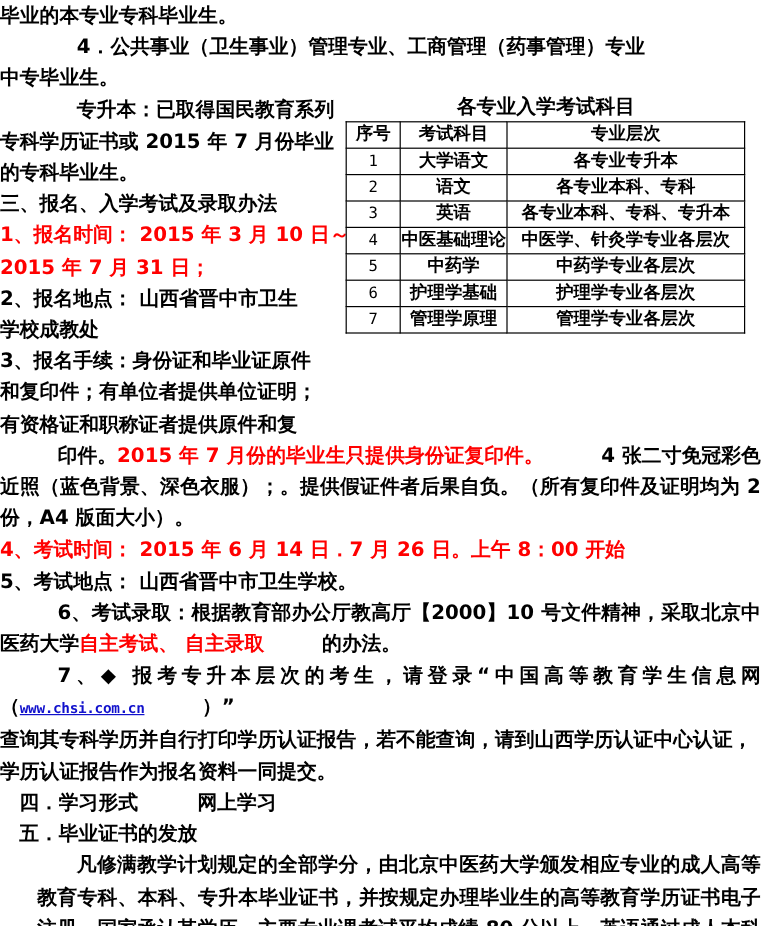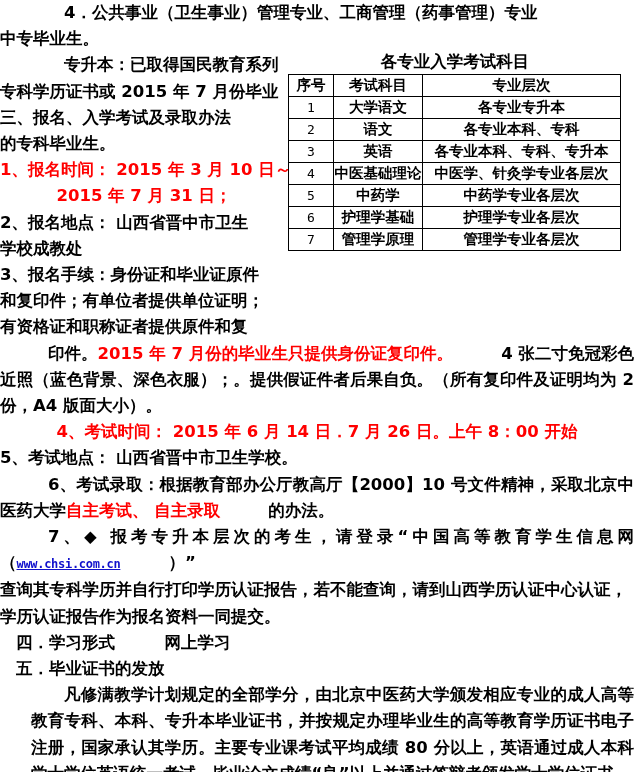--- a/index.html
+++ b/index.html
@@ -28,21 +28,21 @@
   
   .ln {
     font-size: 16.5px;
     line-height: 26.2px;
     white-space: nowrap;
     letter-spacing: 0px;
   }
   .indent2 { text-indent: 33px; margin-left: 31px; }
   .indent1 { text-indent: 16px; }
 
-  .red   { color: #FF0000; text-align: center; }
+  .red   { color: #FF0000; }
   .black { color: #000000; padding-left: 48px; }
 
   .link {
     color: #1111CC;
     text-decoration: underline;
     font-family: "DejaVu Sans Mono", "Liberation Mono", monospace;
     font-weight: bold;
     font-size: 12px;
     letter-spacing: -0.3px;
   }
@@ -98,30 +98,31 @@
     line-height: 26.2px;
     text-align: justify;
     text-justify: inter-ideograph;
   }
 </style>
 </head>
 <body>
 
 <div class="page">
 
+  <div class="ln">毕业的本专业专科毕业生。</div>
   <div class="ln indent2">4．公共事业（卫生事业）管理专业、工商管理（药事管理）专业</div>
   <div class="ln">中专毕业生。</div>
 
   <div class="cols">
 
     <div class="left-col">
       <div class="ln indent2">专升本：已取得国民教育系列</div>
       <div class="ln">专科学历证书或 2015 年 7 月份毕业</div>
+      <div class="ln">的专科毕业生。</div>
       <div class="ln">三、报名、入学考试及录取办法</div>
-      <div class="ln">的专科毕业生。</div>
       <div class="ln red">1、报名时间： 2015 年 3 月 10 日～</div>
       <div class="ln red">2015 年 7 月 31 日；</div>
       <div class="ln">2、报名地点： 山西省晋中市卫生</div>
       <div class="ln">学校成教处</div>
       <div class="ln">3、报名手续：身份证和毕业证原件</div>
       <div class="ln">和复印件；有单位者提供单位证明；</div>
       <div class="ln">有资格证和职称证者提供原件和复</div>
     </div>
 
     <div class="table-zone">

